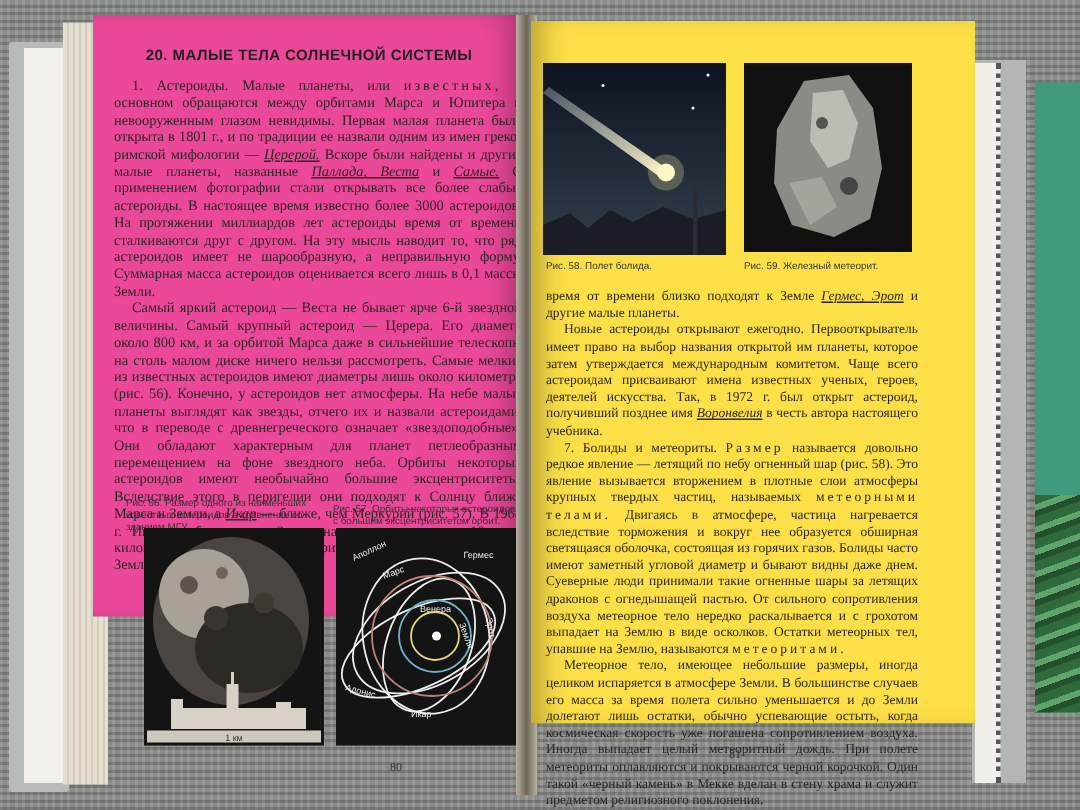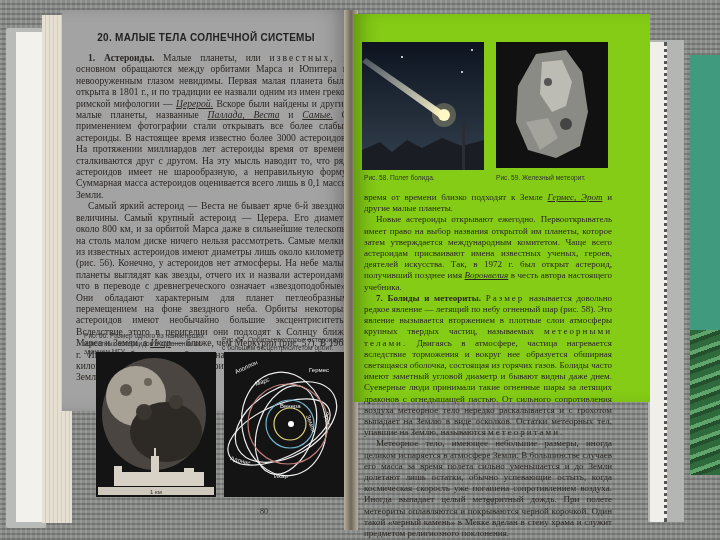--- a/index.html
+++ b/index.html
@@ -9,33 +9,33 @@
                      repeating-linear-gradient(90deg,rgba(255,255,255,.12) 0 2px,transparent 2px 5px);
     font-family:"Liberation Serif",serif;}
   .cover-left{position:absolute;left:6px;top:28px;width:40px;height:500px;background:#b9bbb9;border-radius:2px;}
   .cover-right{position:absolute;left:648px;top:40px;width:36px;height:482px;background:#b4b6b4;}
   .other-book{position:absolute;left:690px;top:55px;width:40px;height:420px;background:#3f9a7e;}
   .other-book-fern{position:absolute;left:690px;top:330px;width:40px;height:145px;
     background:repeating-linear-gradient(160deg,#2f6a3c 0 6px,#5fa56b 6px 10px,#24502d 10px 14px);}
   .edge-left{position:absolute;left:16px;top:32px;width:30px;height:490px;background:#f2f1ec;}
   .page-stack-left{position:absolute;left:42px;top:15px;width:30px;height:508px;
     background:repeating-linear-gradient(90deg,#e6e0d2 0 3px,#d4cdbc 3px 4px);}
-  .page-left{position:absolute;left:62px;top:10px;width:288px;height:401px;background:#a3a3a3;
+  .page-left{position:absolute;left:62px;top:10px;width:288px;height:401px;background:#ec4899;
     box-shadow:inset -18px 0 22px -10px rgba(0,0,0,.35);}
   .gutter{position:absolute;left:344px;top:10px;width:14px;height:520px;
     background:linear-gradient(90deg,#b8b0a0,#6e6658 50%,#b8b0a0);}
-  .page-right{position:absolute;left:354px;top:14px;width:296px;height:388px;background:#84cc16;
+  .page-right{position:absolute;left:354px;top:14px;width:296px;height:468px;background:#fde047;
     box-shadow:inset 16px 0 20px -10px rgba(0,0,0,.3);}
   .edge-right{position:absolute;left:650px;top:42px;width:14px;height:480px;background:#f0efea;
     border-right:3px dotted #555;}
   .hdr{position:absolute;left:0;right:0;top:22px;text-align:center;font-family:"Liberation Sans",sans-serif;
     font-weight:bold;font-size:10px;color:#222;letter-spacing:.3px;}
   .txt{position:absolute;font-size:9.6px;line-height:11.4px;color:#2a2622;text-align:justify;}
   .txt p{margin:0;text-indent:12px;}
-  .txt b{font-weight:bold;}
+  .txt b{font-weight:normal;}
   .txt i{font-style:italic;text-decoration:underline;}
   .sp{letter-spacing:2px;}
   .cap{position:absolute;font-family:"Liberation Sans",sans-serif;font-size:6.6px;line-height:8px;color:#333;}
   .fig{position:absolute;background:#151515;overflow:hidden;}
   .pagenum{position:absolute;font-size:8px;color:#333;font-family:"Liberation Serif",serif;}
   .orbit-label{font-family:"Liberation Sans",sans-serif;font-size:6px;fill:#eee;}
 </style>
 </head>
 <body>
 

